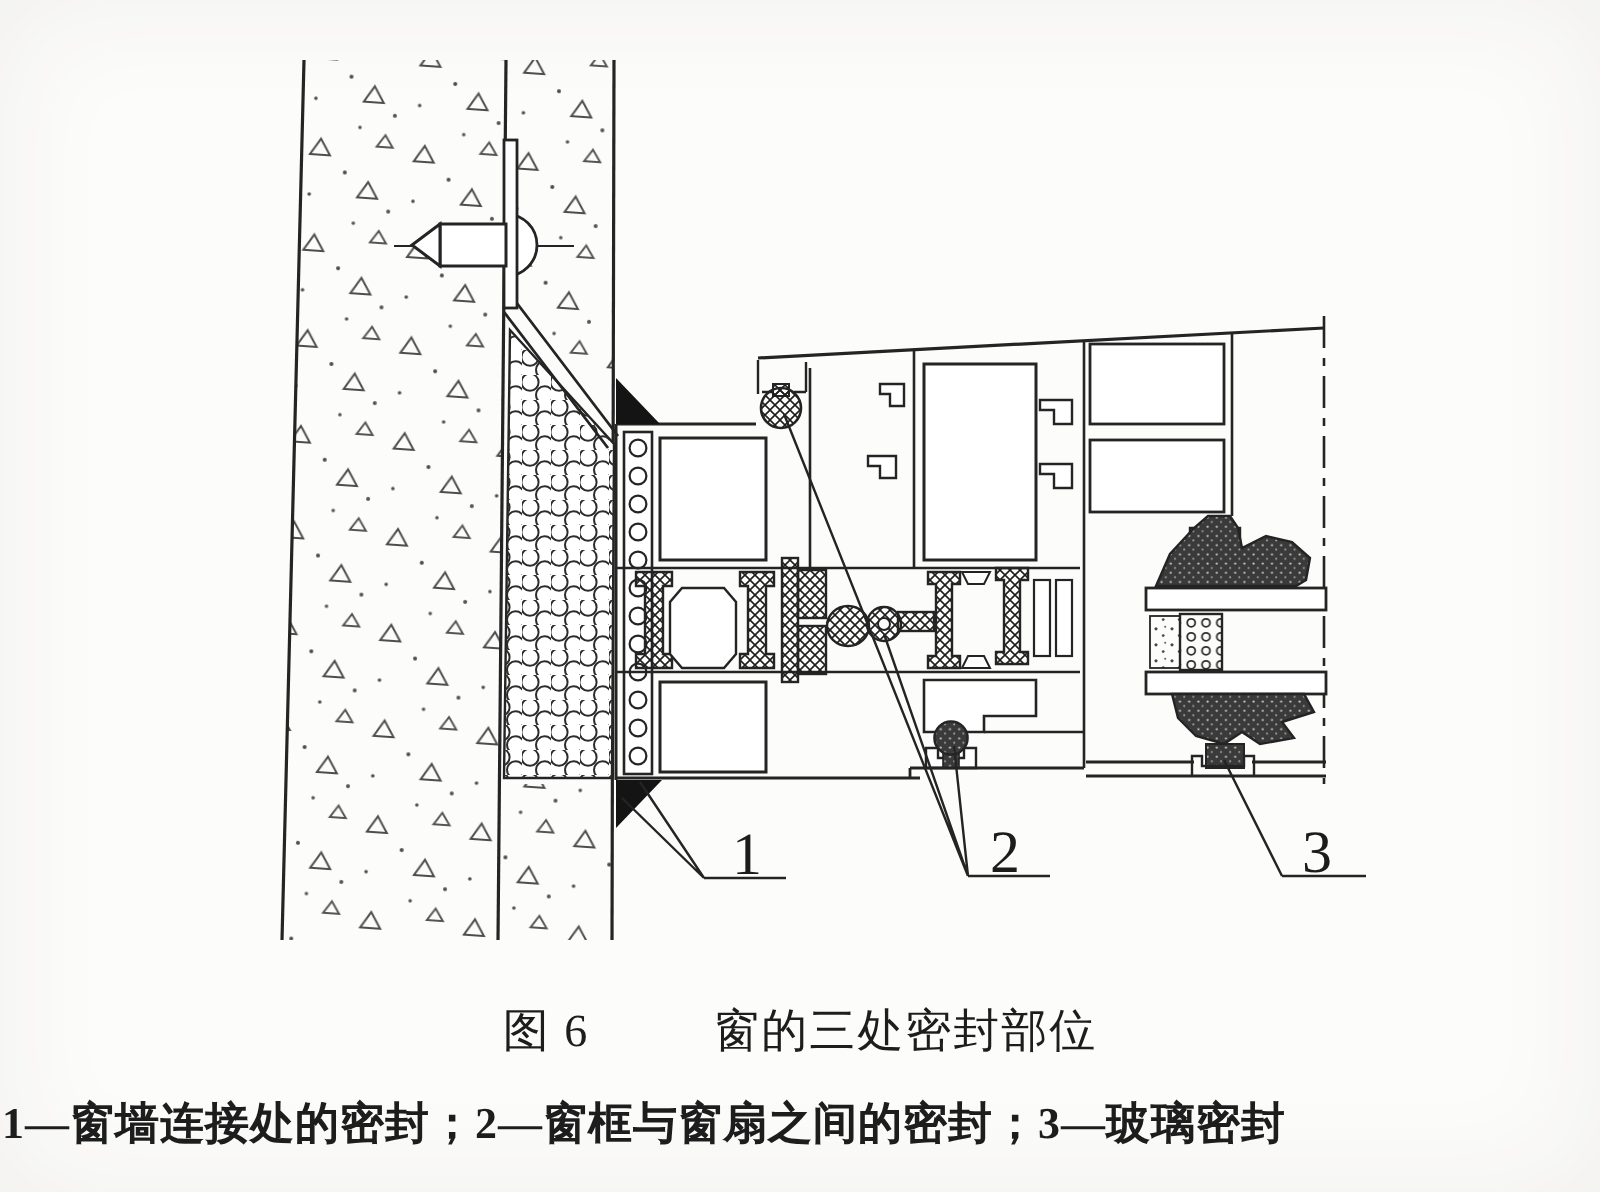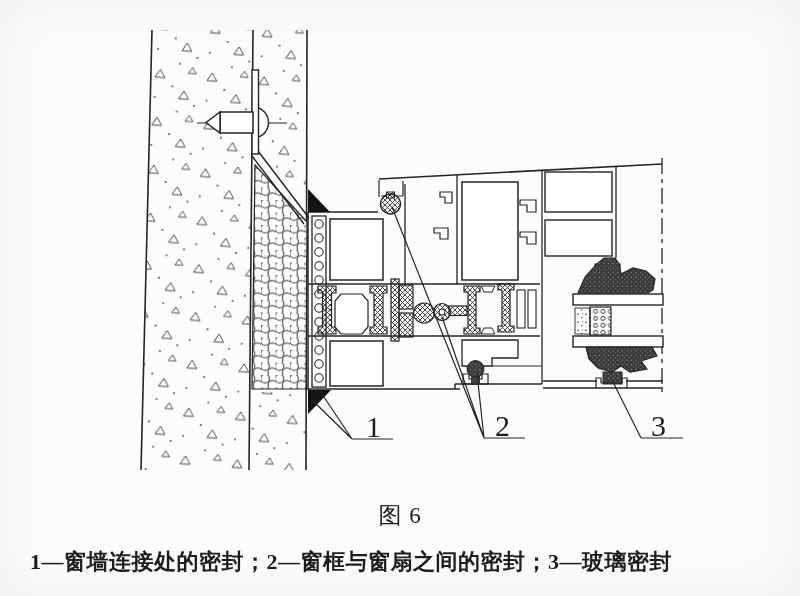--- a/index.html
+++ b/index.html
@@ -9,21 +9,21 @@
     background:var(--paper,#fcfcfb);
     overflow:hidden;
     font-family:"Liberation Serif","DejaVu Serif",serif;
     color:var(--ink,#222);
     box-shadow:inset 0 0 60px rgba(60,55,50,.06);
   }
   .drawing{position:absolute;left:0;top:0;}
   .caption{position:absolute;left:0;width:800px;text-align:center;color:#1d1d1d;}
   .caption-line1{top:500px;position:absolute;width:800px;display:flex;justify-content:center;gap:62px;
     font-size:23px;font-weight:400;letter-spacing:1px;}
-  .caption-line2{top:547px;position:absolute;width:644px;font-size:22px;font-weight:600;letter-spacing:.5px;margin-left:29px;}
+  .caption-line2{top:547px;position:absolute;width:644px;font-size:22px;font-weight:600;letter-spacing:.5px;}
   svg text{font-family:"Liberation Serif","DejaVu Serif",serif;}
 </style>
 </head>
 <body>
 
 <div class="page">
 
   <svg class="drawing" width="800" height="596" viewBox="0 0 800 596" fill="none" stroke-linecap="butt" stroke-linejoin="miter" style="color:var(--ink,#242424)">
 
     <defs>
@@ -179,17 +179,18 @@
       <path d="M641,438 L612,380 M641,438 H683"></path>
       <text x="366" y="437" font-size="30" fill="#1c1c1c" stroke="none">1</text>
       <text x="495" y="436" font-size="30" fill="#1c1c1c" stroke="none">2</text>
       <text x="651" y="436" font-size="30" fill="#1c1c1c" stroke="none">3</text>
     </g>
   </svg>
 
   <div class="caption">
     <div class="caption-line1">
       <span>图 6</span>
+      <span>窗的三处密封部位</span>
     </div>
     <div class="caption-line2">1—窗墙连接处的密封；2—窗框与窗扇之间的密封；3—玻璃密封</div>
   </div>
 
 </div>
 
 </body></html>

